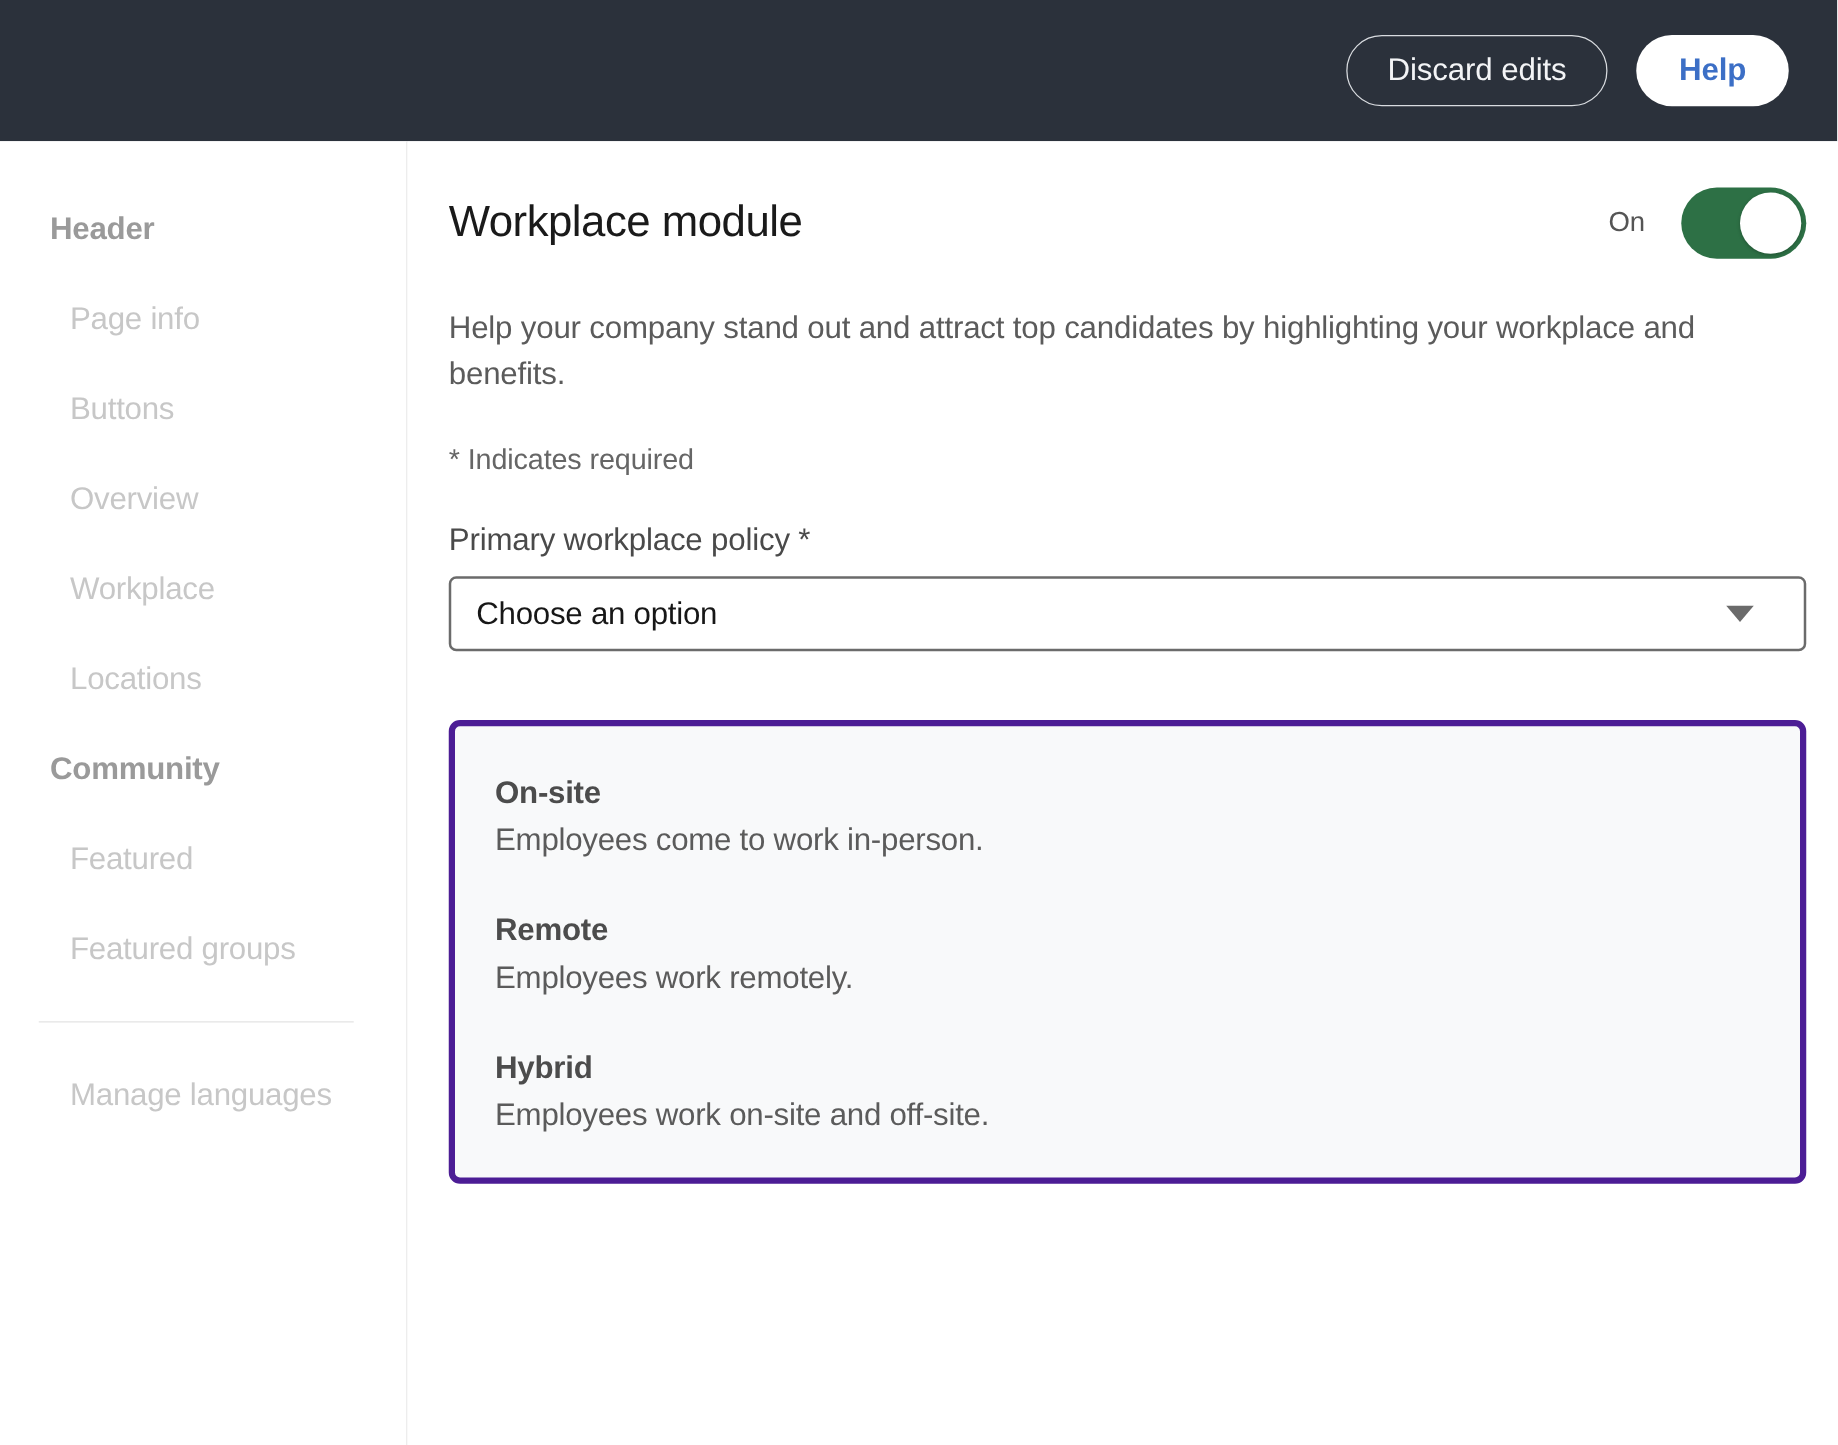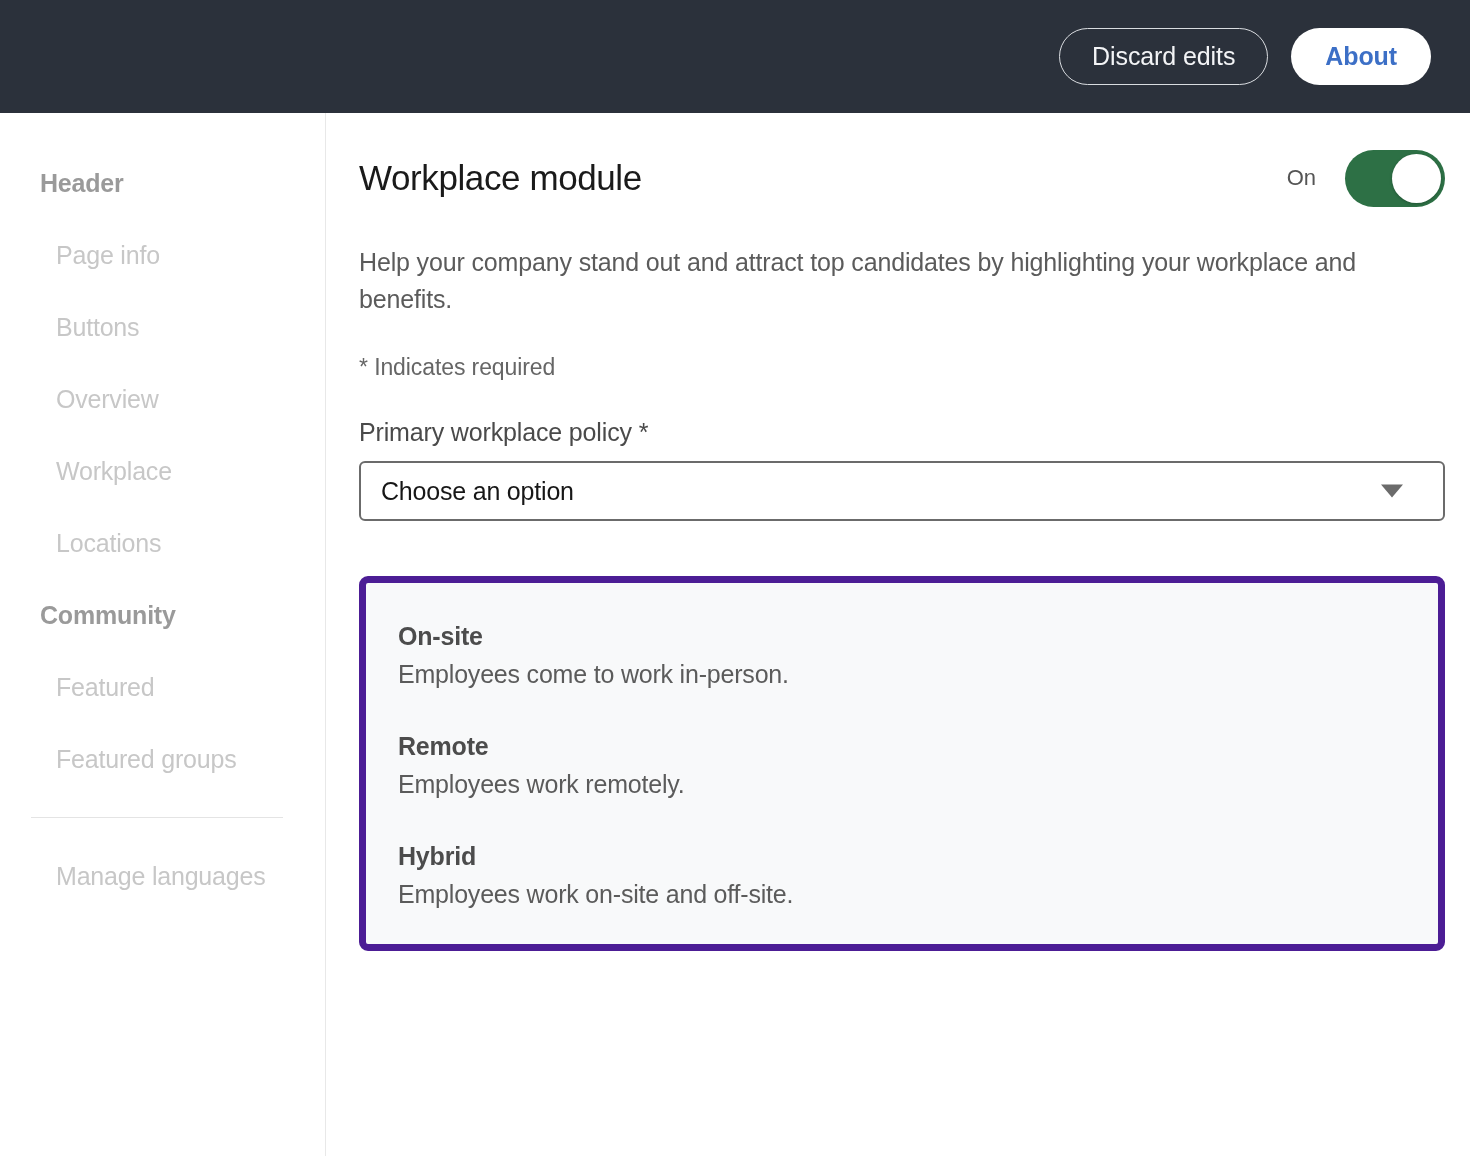--- a/index.html
+++ b/index.html
@@ -223,21 +223,21 @@
     width: 0; height: 0;
     border-left: 11px solid transparent;
     border-right: 11px solid transparent;
     border-top: 13px solid #6b6b6b;
   }
 
   .info-card {
     margin-top: 55px;
     width: 1086px;
     background: #f8f9fa;
-    border: 7px solid #4c1d95;
+    border: 5px solid #4c1d95;
     border-radius: 9px;
     padding: 37px 32px 34px 32px;
   }
 
   .opt-block + .opt-block { margin-top: 40px; }
 
   .opt-title {
     font-size: 25px;
     font-weight: bold;
     color: #4c4c4c;
@@ -254,21 +254,21 @@
     line-height: 1.3;
   }
 </style>
 </head>
 <body>
 
 <div class="app">
 
   <div class="topbar">
     <button class="btn-discard">Discard edits</button>
-    <button class="btn-save">About</button>
+    <button class="btn-save">Help</button>
   </div>
 
   <nav class="sidebar">
     <div class="nav-section">Header</div>
     <div class="nav-item">Page info</div>
     <div class="nav-item">Buttons</div>
 
     <div class="nav-item">Overview</div>
     <div class="nav-item">Workplace</div>
     <div class="nav-item">Locations</div>

